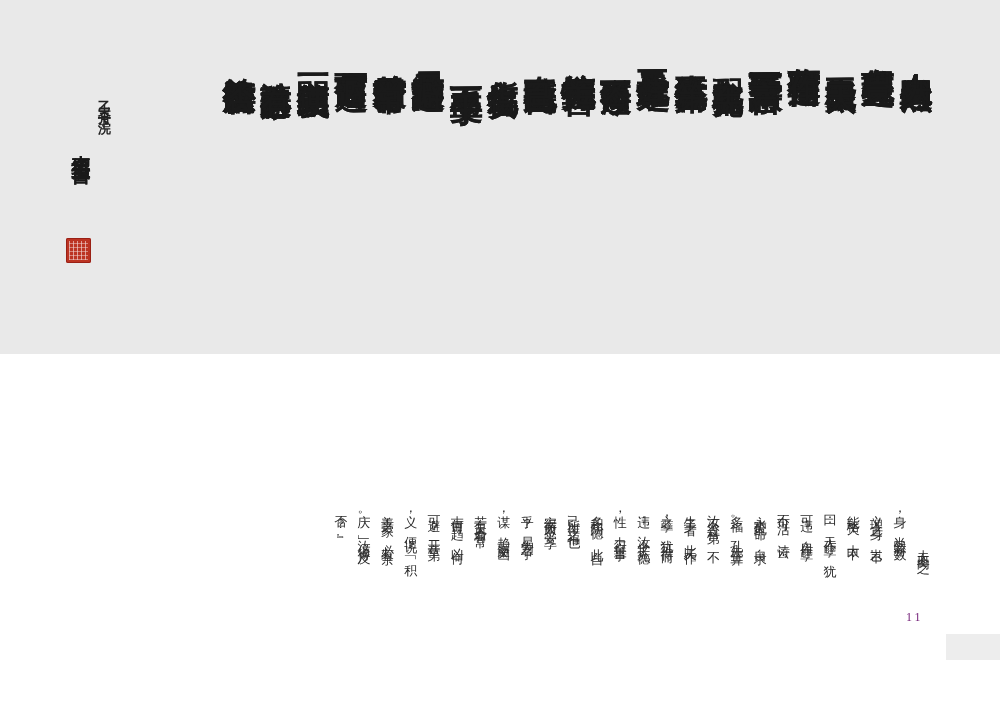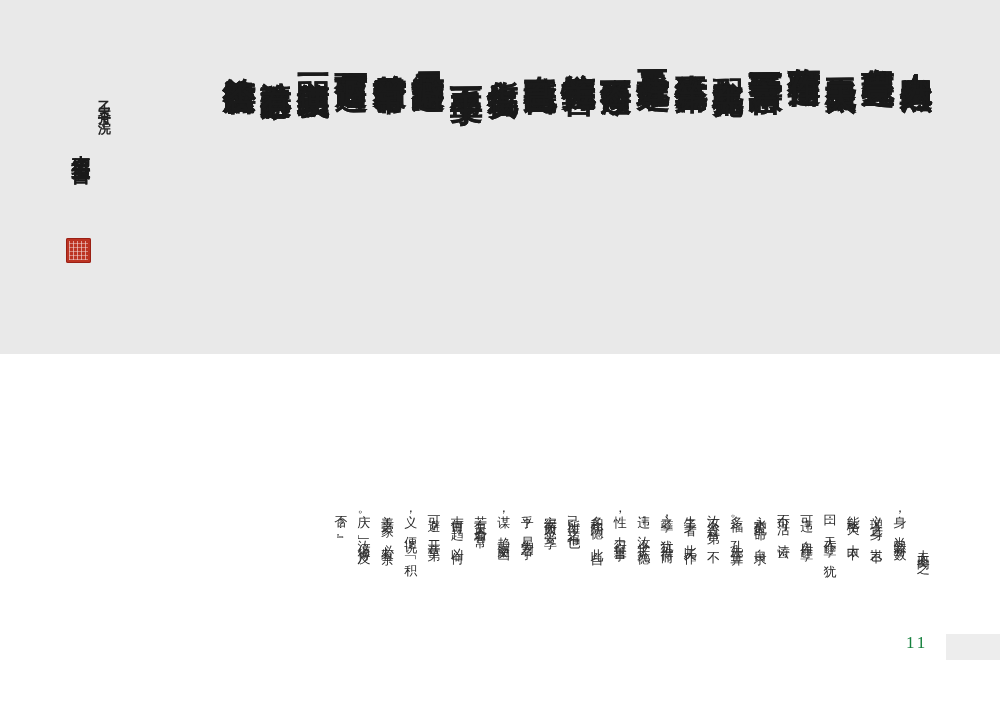--- a/index.html
+++ b/index.html
@@ -61,23 +61,23 @@
     writing-mode:vertical-rl;
   }
   .pr-col{
     font-family:"Liberation Serif", serif;
     font-size:13px;line-height:1.0;letter-spacing:4px;
     color:#2b2b2b;margin:0 10.3px;white-space:nowrap;
   }
   .pr-col:first-child{padding-top:34px;}
   
   .page-number{
-    position:absolute;left:906px;top:633px;
+    position:absolute;left:906px;top:610px;
     font-family:"Liberation Serif", serif;
-    font-size:17px;letter-spacing:3px;color:#15803d;
+    font-size:12px;letter-spacing:3px;color:#701a75;
   }
   .margin-tab{
     position:absolute;right:0;top:634px;width:54px;height:26px;
     background:#ededed;
   }
 </style>
 </head>
 <body>
 
 <div class="artwork-panel">

